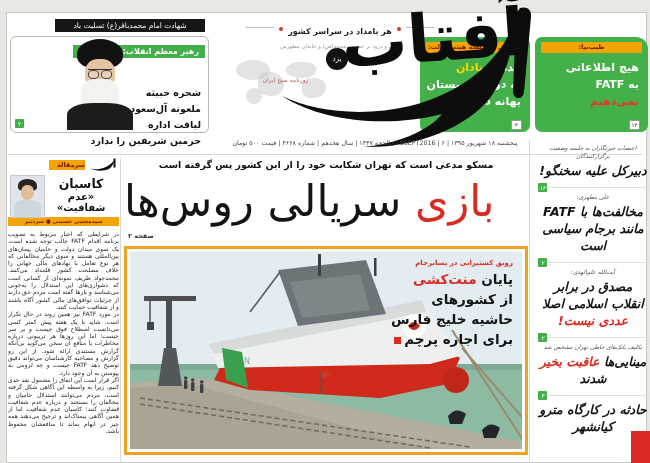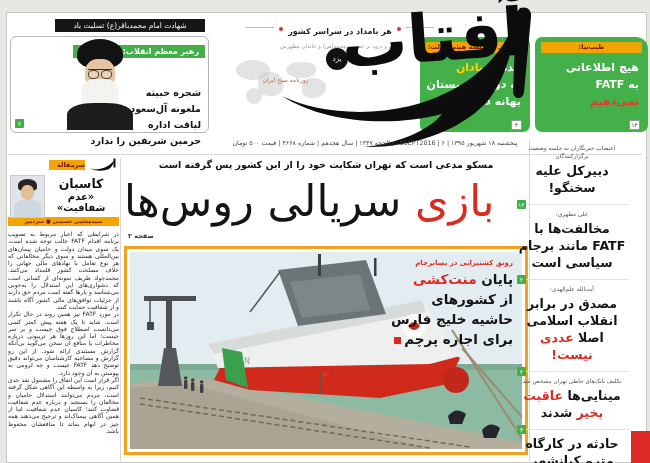--- a/index.html
+++ b/index.html
@@ -47,21 +47,21 @@
   .headline .red{color:#d92b22;}
   .pageref{left:128px;top:232px;font-size:6.5px;font-weight:bold;color:#333;}
   
   .photobox{left:124px;top:246px;width:404px;height:209px;border:3px solid #f1a31f;background:#fff;box-sizing:border-box;padding:3px;}
   .scene{position:relative;width:100%;height:100%;overflow:hidden;background:#e4eef3;}
   .caption{position:absolute;top:7px;right:9px;text-align:right;}
   .cap-kicker{font-size:7px;font-weight:bold;color:#d92b22;margin-bottom:2px;}
   .cap-line{font-size:13.5px;font-weight:bold;color:#141414;line-height:20px;}
   .sq{display:inline-block;width:7px;height:7px;background:#d92b22;margin-right:3px;}
   
-  .rail{left:516px;top:139px;width:112px;height:324px;overflow:hidden;text-align:center;}
+  .rail{left:537px;top:139px;width:112px;height:324px;overflow:hidden;text-align:center;font-style:italic;}
   .rail .item{position:relative;border-bottom:1px solid #e0e0dd;padding:5px 2px 8px 2px;}
   .rail .kick{font-size:5.8px;color:#555;line-height:8px;margin-bottom:2px;}
   .rail .head{font-size:12.5px;font-weight:bold;color:#141414;line-height:17px;}
   .rail .badge{position:absolute;left:1px;bottom:-5px;}
   
   .edcol{left:8px;top:158px;width:111px;height:305px;overflow:hidden;}
   .edhead{position:relative;height:15px;}
   .edtab{position:absolute;right:34px;top:2px;width:36px;height:10px;background:#f3a402;color:#7c1503;font-size:6.5px;font-weight:bold;line-height:10px;}
   .edminilogo{position:absolute;right:2px;top:0px;}
   .edtitle1{text-align:center;font-size:12.5px;font-weight:bold;color:#111;margin-top:3px;width:76px;}

